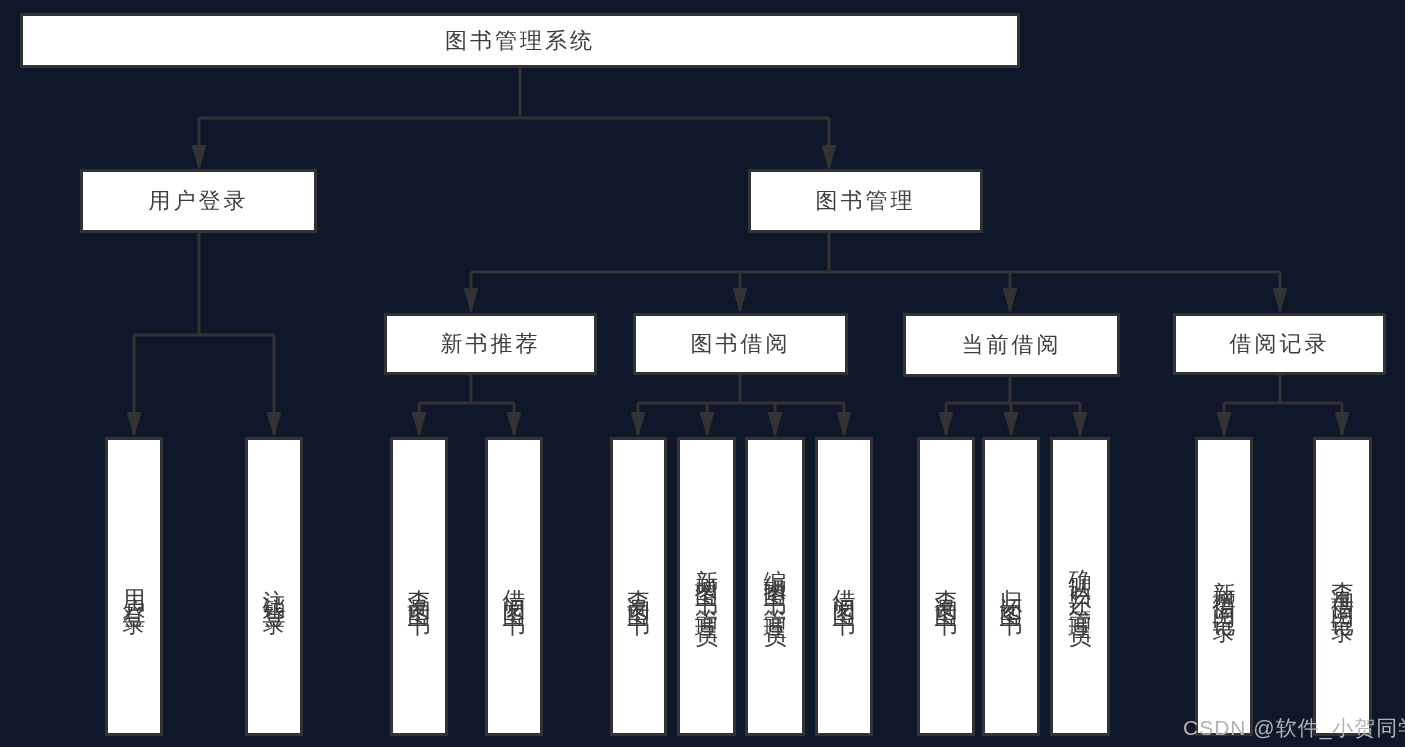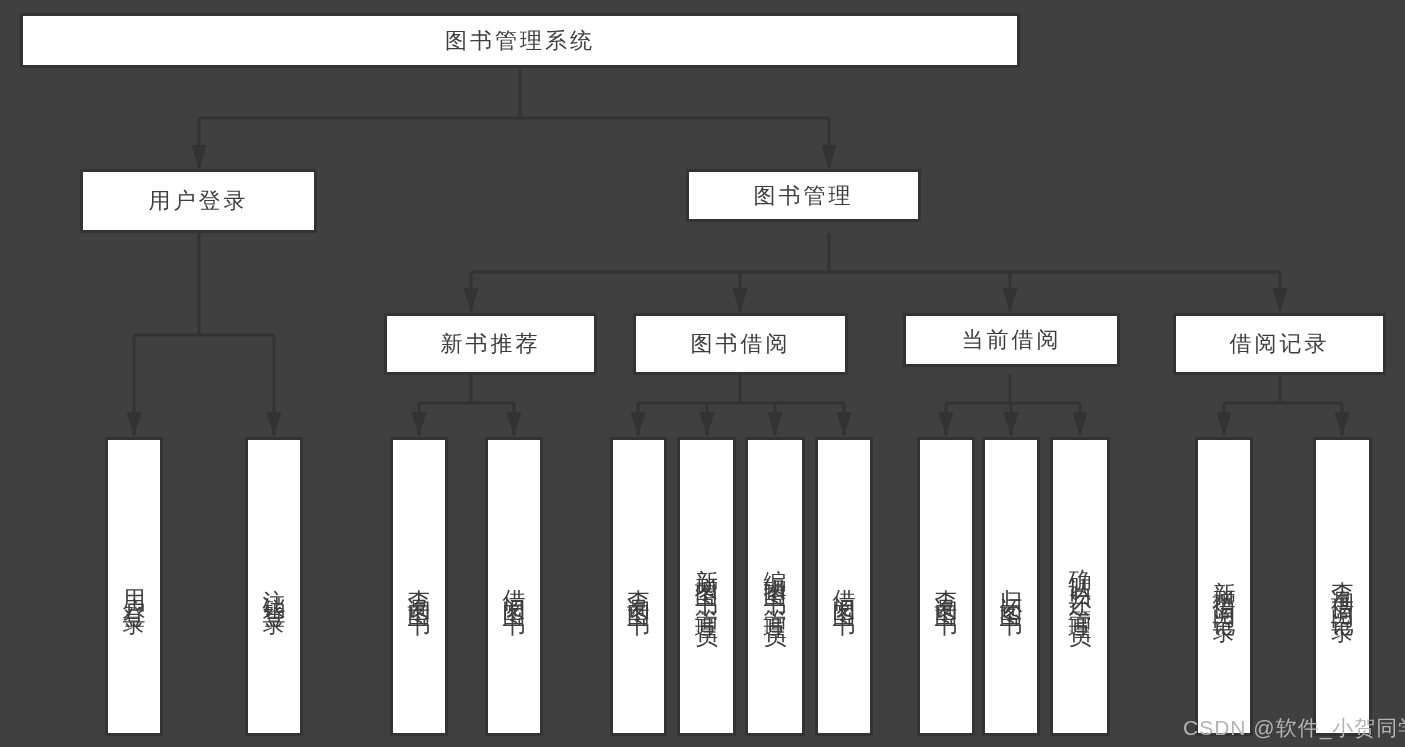--- a/index.html
+++ b/index.html
@@ -4,21 +4,21 @@
 <style>
   html, body {
     margin: 0;
     padding: 0;
     background: #ffffff;
   }
   .canvas {
     position: relative;
     width: 1405px;
     height: 747px;
-    background: #404040;
+    background: #0f172a;
     font-family: "Liberation Sans", sans-serif;
     overflow: hidden;
   }
   .wires {
     position: absolute;
     left: 0;
     top: 0;
     width: 1405px;
     height: 747px;
   }
@@ -112,31 +112,31 @@
     </g>
   </svg>
 
   <div class="node h-node root-node" style="left:20px; top:13px; width:1000px; height:55px;">
     <span>图书管理系统</span>
   </div>
 
   <div class="node h-node" style="left:80px; top:169px; width:237px; height:64px;">
     <span>用户登录</span>
   </div>
-  <div class="node h-node" style="left:686px; top:169px; width:235px; height:53px;">
+  <div class="node h-node" style="left:748px; top:169px; width:235px; height:64px;">
     <span>图书管理</span>
   </div>
 
   <div class="node h-node" style="left:365px; top:313px; width:213px; height:62px;margin-left:19px;">
     <span>新书推荐</span>
   </div>
   <div class="node h-node" style="left:633px; top:313px; width:215px; height:62px;">
     <span>图书借阅</span>
   </div>
-  <div class="node h-node" style="left:903px; top:313px; width:217px; height:54px;">
+  <div class="node h-node" style="left:903px; top:313px; width:217px; height:64px;">
     <span>当前借阅</span>
   </div>
   <div class="node h-node" style="left:1173px; top:313px; width:213px; height:62px;">
     <span>借阅记录</span>
   </div>
 
   <div class="node v-node" style="left:105px; width:58px;">
     <span class="vtext">用户登录</span>
   </div>
   <div class="node v-node" style="left:245px; width:58px;">

